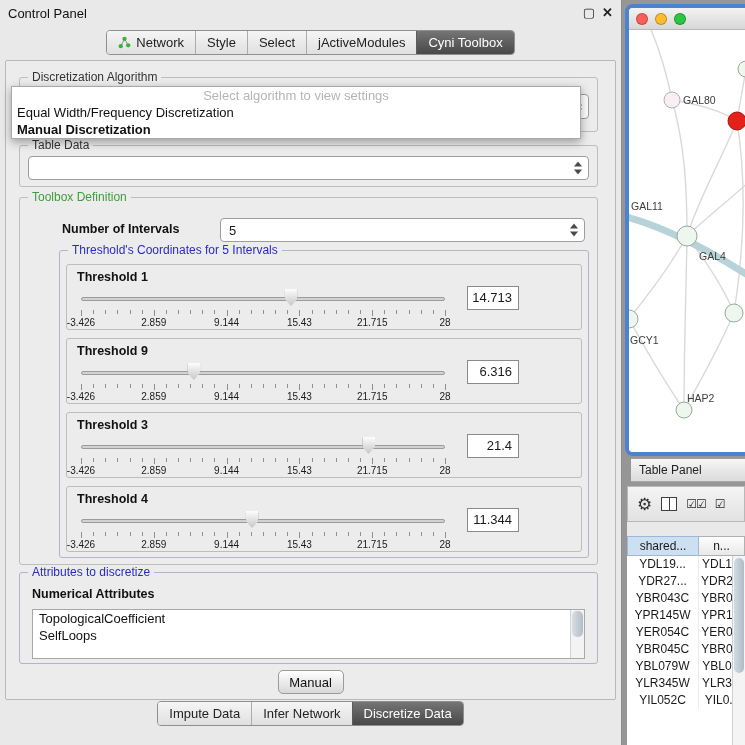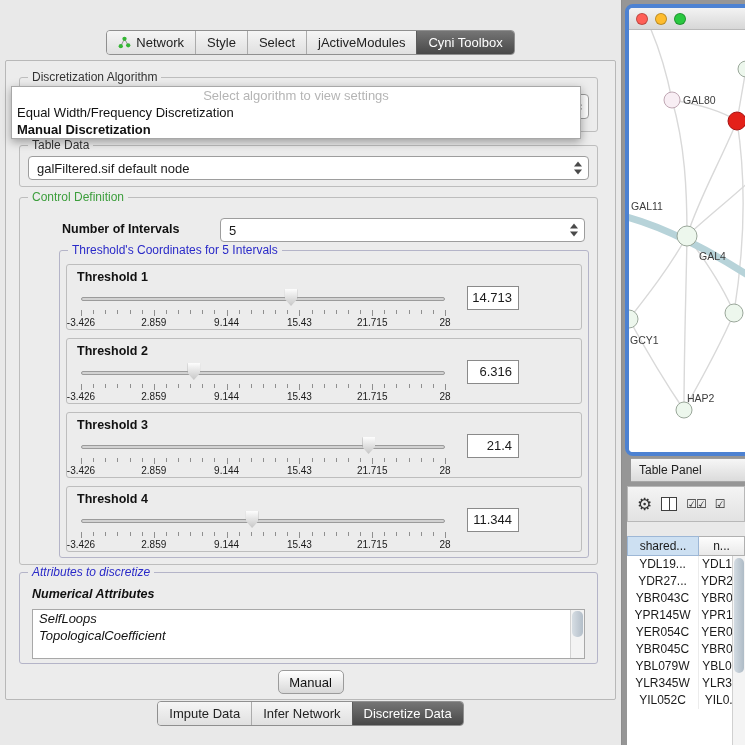--- a/index.html
+++ b/index.html
@@ -57,21 +57,21 @@
   .th-label { position:absolute; left:10px; top:5px; }
   .slider { position:absolute; left:14px; right:136px; top:26px; height:17px; }
   .sl-track { position:absolute; left:0; right:0; top:6px; height:4px; background:#d2d2d2; border:1px solid #9b9b9b; border-radius:2px; }
   .sl-thumb { position:absolute; top:-2px; width:13px; height:17px; transform:translateX(-50%); background:linear-gradient(#fdfdfd,#c6c6c6); clip-path:polygon(0 0,100% 0,100% 58%,50% 100%,0 58%); filter:drop-shadow(0 0 1px rgba(0,0,0,0.6)); }
   .ticks { position:absolute; left:14px; right:136px; top:45px; height:7px; }
   .ticks i { position:absolute; top:0; width:1px; height:4px; background:#8f8f8f; }
   .ticks i.major { height:6px; }
   .scale { position:absolute; left:14px; right:136px; top:51px; height:12px; }
   .scale b { position:absolute; transform:translateX(-50%); top:1px; font-weight:400; font-size:10px; color:#1a1a1a; white-space:nowrap; }
   .value-box { position:absolute; right:62px; top:21px; width:52px; height:24px; background:#fff; border:1px solid #8a8a8a; font-size:13px; line-height:22px; text-align:right; padding-right:6px; }
-  .attrs-group { left:13px; right:17px; top:511px; height:92px; border-color:#b4b4c8;font-style:italic; }
+  .attrs-group { left:13px; right:17px; top:511px; height:92px; border-color:#b4b4c8; }
   .attrs-sub { position:absolute; left:12px; top:14px; }
   .listbox { position:absolute; left:12px; right:12px; top:36px; height:50px; background:#fff; border:1px solid #a8a8a8; overflow:hidden; }
   .list-item { height:17px; line-height:17px; padding-left:6px; font-size:13px; color:#111; white-space:nowrap; }
   .list-scroll { position:absolute; right:0; top:0; bottom:0; width:14px; background:#f3f3f3; border-left:1px solid #d2d2d2; }
   .list-scroll .sthumb { position:absolute; top:1px; left:1px; width:11px; height:26px; border-radius:5px; background:linear-gradient(to right,#d6dde3,#b3bec9); }
   .apply-btn { position:absolute; left:50%; transform:translateX(-50%); top:609px; width:66px; height:24px; border:1px solid #9b9b9b; border-radius:5px; background:linear-gradient(#ffffff,#d8d8d8); font-family:inherit; font-size:13px; color:#111; }
   
   .net-window { position:absolute; left:625px; top:4px; width:130px; height:452px; border:4px solid #4d82d2; border-radius:8px; overflow:hidden; background:#fff; }
   .net-titlebar { position:absolute; left:0; right:0; top:0; height:22px; background:linear-gradient(#f3f3f3,#d7d7d7); border-bottom:1px solid #b9b9b9; display:flex; align-items:center; }
   .tl { width:12px; height:12px; border-radius:50%; margin-left:7px; border:1px solid rgba(0,0,0,0.25); }
@@ -95,20 +95,25 @@
   .tp-cell { font-size:12px; line-height:17px; text-align:center; overflow:hidden; white-space:nowrap; }
   .tp-cell.c1 { width:72px; flex:0 0 72px; border-right:1px solid #ececec; }
   .tp-cell:not(.c1) { flex:1; }
   .tp-scroll { position:absolute; right:0; top:70px; bottom:0; width:13px; background:#f4f4f4; border-left:1px solid #d0d0d0; }
   .tp-scroll .sthumb { position:absolute; top:2px; left:1px; width:10px; height:115px; border-radius:5px; background:linear-gradient(to right,#d3dbe2,#aebbc6); }
 </style>
 </head>
 <body>
 
 <div class="control-panel">
+  <div class="cp-titlebar">
+    <span class="cp-title">Control Panel</span>
+    <span class="win-btn float">▢</span>
+    <span class="win-btn close">✕</span>
+  </div>
 
   <div class="cp-tabs" id="top-tabs">
       <div class="tabbar">
         <div class="tab">
           <svg viewBox="0 0 14 14" class="tab-icon">
             <line x1="3" y1="11" x2="7" y2="3" stroke="#888"></line>
             <line x1="7" y1="3" x2="11" y2="10" stroke="#888"></line>
             <circle cx="3" cy="11" r="2.3" fill="#35b535"></circle>
             <circle cx="7" cy="3" r="2.3" fill="#35b535"></circle>
             <circle cx="11" cy="10" r="2.3" fill="#35b535"></circle>
@@ -141,27 +146,26 @@
 
     <div class="dropdown">
       <div class="dd-header">Select algorithm to view settings</div>
       <div class="dd-item">Equal Width/Frequency Discretization</div>
       <div class="dd-item bold">Manual Discretization</div>
     </div>
 
     <div class="group tabledata-group">
       <span class="gtitle">Table Data</span>
       <div class="combo tabledata-combo">
-        <span class="combo-text">galFiltered.sif default node</span>
         <span class="combo-arrows"></span>
       </div>
     </div>
 
     <div class="group interval-group">
-      <span class="gtitle green">Control Definition</span>
+      <span class="gtitle green">Toolbox Definition</span>
       <span class="bold-label num-label">Number of Intervals</span>
       <div class="combo num-combo">
         <span class="combo-text">5</span>
         <span class="combo-arrows"></span>
       </div>
       <div class="group thresholds-group">
         <span class="gtitle blue">Threshold's Coordinates for 5 Intervals</span>
         <div id="threshold-list">
   <div class="th-box">
     <span class="th-label bold-label">Threshold 1</span>
@@ -207,21 +211,21 @@
                 <b style="left: 20%;">2.859</b>
                 <b style="left: 40%;">9.144</b>
                 <b style="left: 60%;">15.43</b>
                 <b style="left: 80%;">21.715</b>
                 <b style="left: 100%;">28</b>
               </div>
     <div class="value-box">14.713</div>
   </div>
 
   <div class="th-box">
-    <span class="th-label bold-label">Threshold 2</span>
+    <span class="th-label bold-label">Threshold 9</span>
     <div class="slider">
       <div class="sl-track"></div>
       <div class="sl-thumb" style="left: 31%;"></div>
     </div>
     <div class="ticks">
                 <i class="major" style="left: 0%;"></i>
                 <i style="left: 3.33333%;"></i>
                 <i style="left: 6.66667%;"></i>
                 <i style="left: 10%;"></i>
                 <i style="left: 13.3333%;"></i>
@@ -364,22 +368,22 @@
   </div>
 </div>
       </div>
     </div>
 
     <div class="group attrs-group">
       <span class="gtitle blue">Attributes to discretize</span>
       <div class="bold-label attrs-sub">Numerical Attributes</div>
       <div class="listbox">
         <div id="attr-items">
+            <div class="list-item">TopologicalCoefficient</div>
             <div class="list-item">SelfLoops</div>
-            <div class="list-item">TopologicalCoefficient</div>
           </div>
         <div class="list-scroll">
             <div class="sthumb"></div>
           </div>
       </div>
     </div>
 
     <button class="apply-btn">Manual</button>
   </div>
 

